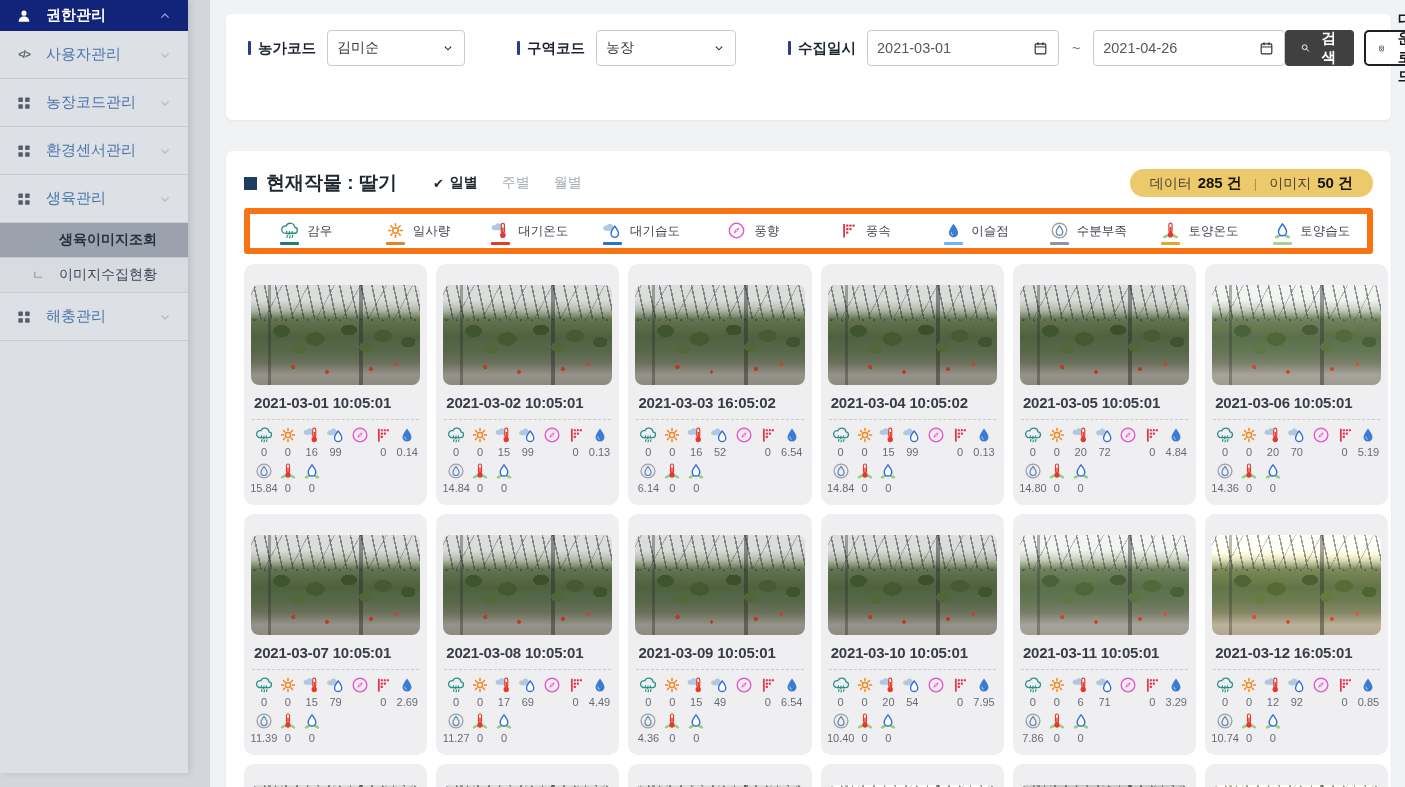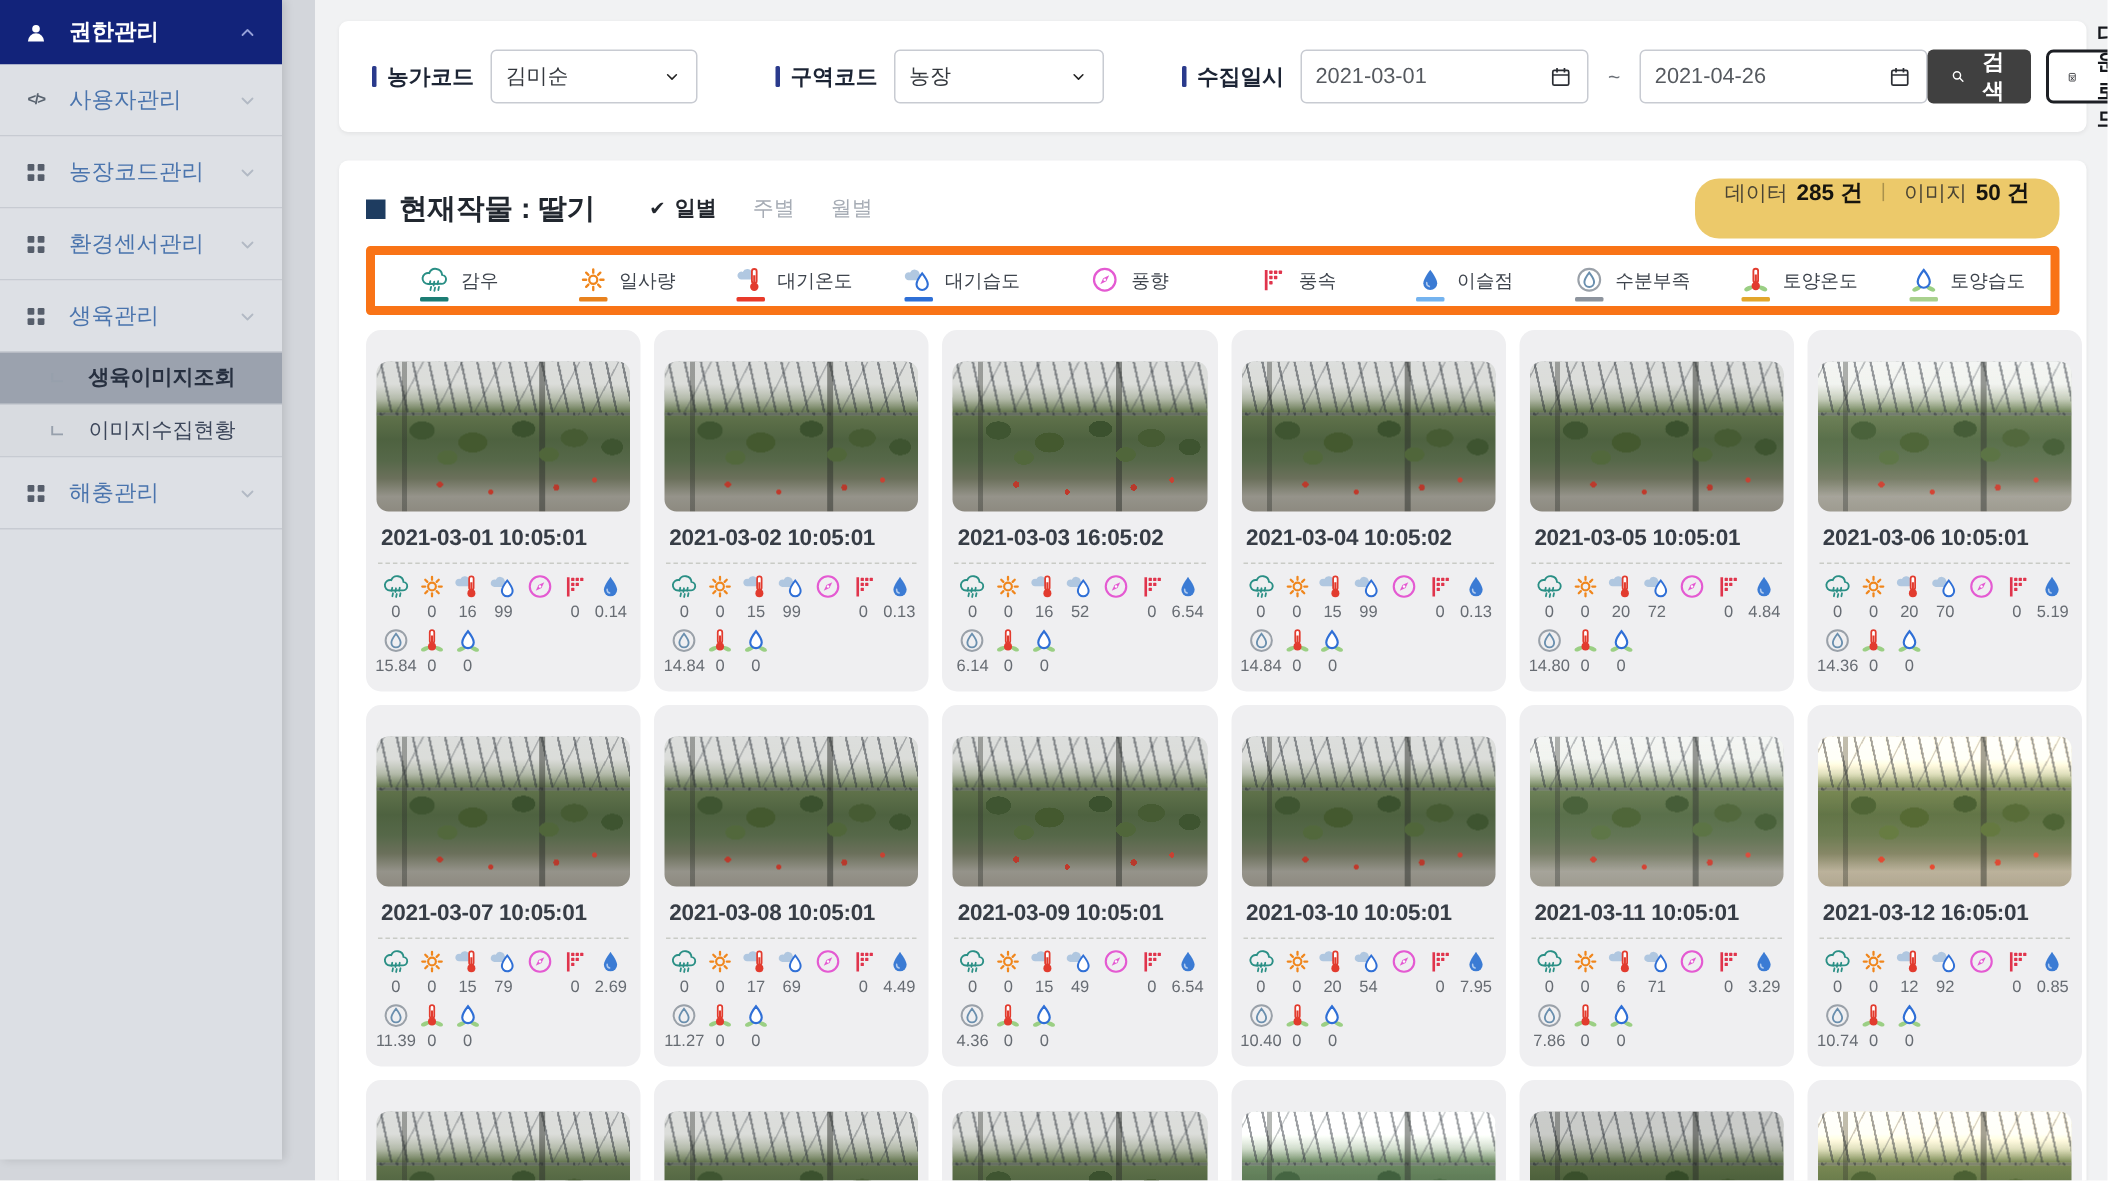--- a/index.html
+++ b/index.html
@@ -5,36 +5,36 @@
   html,body{margin:0;padding:0}
   body{width:1405px;height:787px;overflow:hidden;background:#f1f2f3;
        font-family:"Liberation Sans","DejaVu Sans",sans-serif;-webkit-font-smoothing:antialiased}
   .page{width:1405px;height:787px;display:flex;overflow:hidden}
 
   
   .sidebar-col{flex:0 0 210px;width:210px;background:#d3d6db;position:relative}
   .sidebar-inner{width:188px;min-height:773px;background:#dcdfe4;box-shadow:2px 0 6px rgba(0,0,0,.12)}
   .side-item{height:47px;display:flex;align-items:center;gap:13px;padding:0 15px;
              border-bottom:1px solid #c7cbd2;font-size:15px;color:#4a74ad;cursor:pointer;background:#dde0e5}
-  .side-item.head{height:43px;background:#12237a;color:#fff;font-weight:bold;border-bottom:none}
+  .side-item.head{height:31px;background:#12237a;color:#fff;font-weight:bold;border-bottom:none}
   .side-item.head .chev{color:#8road}
   .side-item.sub{height:34px;font-size:14px;color:#3c465a;padding-left:32px;background:#d8dbe0}
   .side-item.sel{background:#9ba2ae;color:#273040;font-weight:bold}
   .side-item .lab{flex:0 1 auto}
   .chev{margin-left:auto;width:16px;height:16px;color:#b2b9c4;flex:0 0 16px}
   .side-item.head .chev{color:#95a0d8}
   .side-ic{width:18px;height:18px;flex:0 0 18px}
   .code-ic{font-size:10px;font-weight:bold;color:#59636f;letter-spacing:-1px;width:18px;text-align:center}
   .sub-ic{color:#97a0ac;font-size:12px;width:14px;font-weight:bold}
 
   
   .content{flex:1;display:flex;flex-direction:column;overflow:hidden}
 
-  .filter-panel{height:74px;flex:0 0 74px;background:#fff;border-radius:6px;margin:14px 14px 4px 16px;
-                display:flex;align-items:center;padding:0 22px;box-shadow:0 1px 3px rgba(0,0,0,.06)}
+  .filter-panel{height:74px;flex:0 0 74px;background:#fff;border-radius:6px;margin:14px 14px 16px 16px;
+                display:flex;align-items:flex-start;padding:16px 22px;box-shadow:0 1px 3px rgba(0,0,0,.06)}
   .fgroup{display:flex;align-items:center;gap:11px}
   .fgroup + .fgroup{margin-left:52px}
   .flabel{display:flex;align-items:center;gap:7px;font-weight:bold;color:#1c2434;font-size:14.5px;white-space:nowrap}
   .lbar{width:3px;height:14px;background:#2a3a8c;border-radius:1px;display:inline-block}
   .selectbox{width:118px;height:34px;border:1px solid #c8cbd2;border-radius:4px;background:#fff;
              display:flex;align-items:center;justify-content:space-between;padding:0 9px;font-size:14px;color:#33373d;cursor:pointer}
   .selectbox .sel-chev{width:14px;height:14px;color:#222}
   .datebox{width:172px;height:34px;border:1px solid #c8cbd2;border-radius:4px;background:#fff;
            display:flex;align-items:center;justify-content:space-between;padding:0 9px;font-size:14.5px;color:#55595f;cursor:text}
   .cal-ic{width:17px;height:17px}
@@ -49,21 +49,21 @@
 
   .results-panel{background:#fff;border-radius:6px;margin:15px 14px 0 16px;padding:16px 18px 20px;flex:1 0 auto;
                  box-shadow:0 1px 3px rgba(0,0,0,.06)}
   .res-header{display:flex;align-items:center;height:32px}
   .crop{display:flex;gap:9px;align-items:center;font-weight:bold;font-size:19px;color:#21272f}
   .square{width:13px;height:13px;background:#1e3c60;display:inline-block}
   .tabs{display:flex;gap:24px;margin-left:36px;font-size:14px;align-items:center}
   .tab{color:#a6acb5;cursor:pointer;display:flex;gap:6px;align-items:center}
   .tab.active{color:#23272e;font-weight:bold}
   .tab .check{font-size:13px}
-  .badge{margin-left:auto;background:#ecc96a;border-radius:16px;height:40px;display:flex;align-items:flex-start;
+  .badge{margin-left:auto;background:#ecc96a;border-radius:16px;height:28px;display:flex;align-items:center;
          padding:0 20px;font-size:14px;color:#4a4434;gap:12px}
   .badge b{font-size:15px;color:#16140e;margin-left:2px}
   .badge .bdiv{color:rgba(0,0,0,.28);font-size:13px}
 
   .legend{border:6px solid #f97316;border-radius:3px;height:34px;display:flex;margin-top:9px;align-items:stretch}
   .legend-item{flex:1;display:flex;align-items:center;justify-content:center;gap:7px;font-size:12.5px;color:#3e444d}
   .icon-col{display:flex;flex-direction:column;align-items:center;margin-top:3px}
   .ubar{width:19px;height:3.5px;border-radius:1px;margin-top:1px}
   .sicon{width:21px;height:21px}
 

